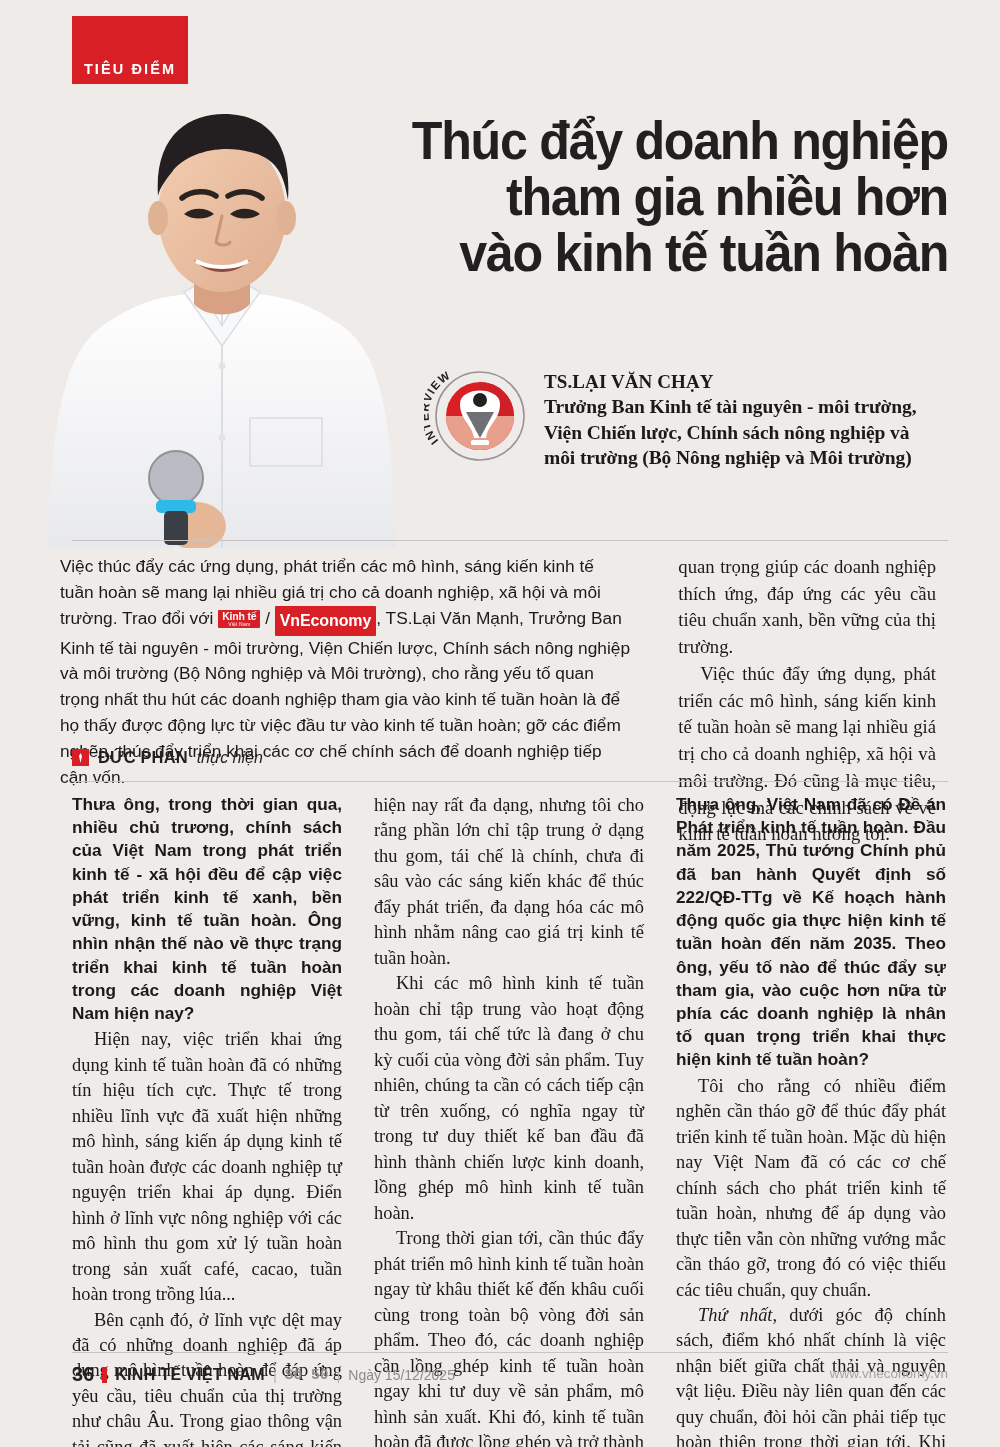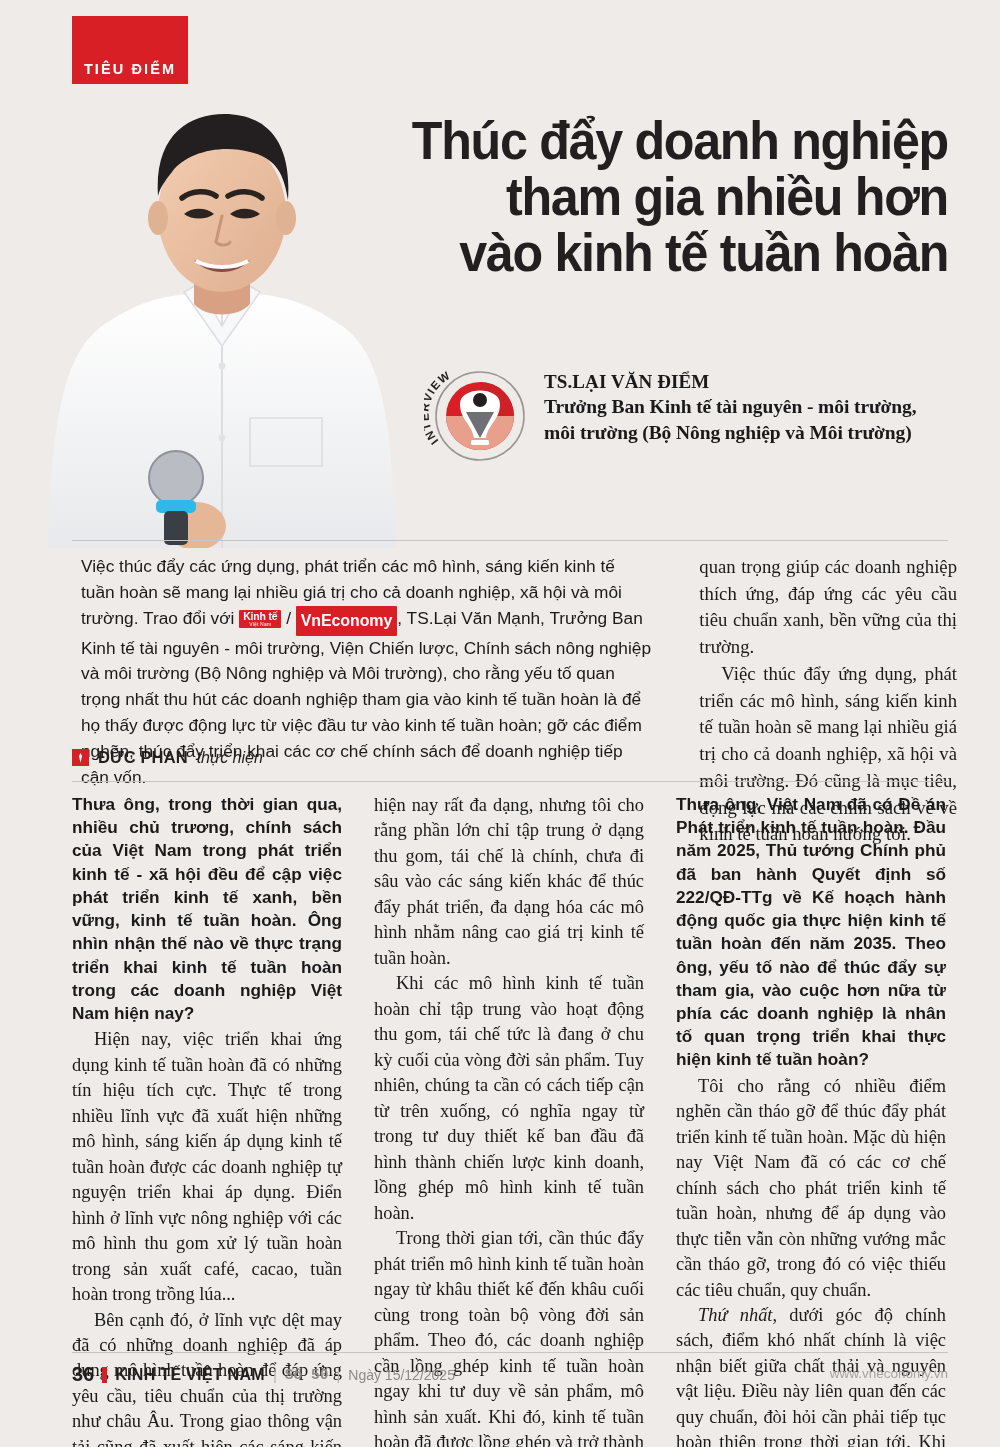--- a/index.html
+++ b/index.html
@@ -62,21 +62,21 @@
     color: #1a1a1a;
   }
   .cred-name { font-weight: bold; font-size: 19px; letter-spacing: .1px; line-height: 1.28; }
   .cred-line { font-weight: bold; font-size: 19.5px; line-height: 1.3; letter-spacing: -.1px; white-space: nowrap;}
 
   
   .rule-top { position: absolute; left: 72px; right: 52px; top: 540px; height: 1px; background: #c9c4c2; }
   .rule-mid { position: absolute; left: 72px; right: 52px; top: 781px; height: 1px; background: #c9c4c2; }
   .rule-foot { position: absolute; left: 72px; right: 52px; top: 1352px; height: 1px; background: #c9c4c2; }
 
-  .lead-grid { position: absolute; left: 81px; top: 554px; width: 876px; display: flex; gap: 48px; justify-content: flex-end; }
+  .lead-grid { position: absolute; left: 60px; top: 554px; width: 876px; display: flex; gap: 48px; justify-content: flex-end; }
   .lead-left { width: 580px; }
   .lead-right { width: 262px; }
   .lead-left p {
     font-family: "Liberation Sans", sans-serif;
     font-size: 17.3px; line-height: 1.495; color: #1a1a1a;
   }
   .lead-right p {
     font-family: "Liberation Serif", serif;
     font-size: 18.7px; line-height: 1.43; color: #1a1a1a; text-align: justify;
   }
@@ -226,22 +226,23 @@
         <path d="M36 42 C36 24 76 24 76 42 C76 58 64 62 62 76 L50 76 C48 62 36 58 36 42 Z" fill="#ffffff"></path>
         <circle cx="56" cy="38" r="7" fill="#231f20"></circle>
         <path d="M42 50 L70 50 L56 76 Z" fill="#6e7075"></path>
         <rect x="47" y="78" width="18" height="5" rx="1.5" fill="#ffffff"></rect>
         <text font-family="Liberation Sans, sans-serif" font-size="11.5" font-weight="bold" fill="#231f20" letter-spacing="1.2">
           <textPath href="#arc" startOffset="2%">INTERVIEW</textPath>
         </text>
       </svg>
     </div>
     <div class="cred">
-      <div class="cred-name">TS.LẠI VĂN ĐIỂM</div>
+      <div class="cred-name">TS.LẠI VĂN CHẠY</div>
       <div class="cred-line">Trưởng Ban Kinh tế tài nguyên - môi trường,</div>
+      <div class="cred-line">Viện Chiến lược, Chính sách nông nghiệp và</div>
       <div class="cred-line">môi trường (Bộ Nông nghiệp và Môi trường)</div>
     </div>
   </div>
 
   <div class="rule-top"></div>
 
   <div class="lead-grid">
     <div class="lead-left">
       <p><span>Việc thúc đẩy các ứng dụng, phát triển các mô hình, sáng kiến kinh tế tuần hoàn sẽ mang lại nhiều giá trị cho cả doanh nghiệp, xã hội và môi trường. Trao đổi với </span><span class="logo-kt"><b>Kinh tế</b><i>Việt Nam</i></span><span> / </span><span class="logo-vne">VnEconomy</span><span>, TS.Lại Văn Mạnh, Trưởng Ban Kinh tế tài nguyên - môi trường, Viện Chiến lược, Chính sách nông nghiệp và môi trường (Bộ Nông nghiệp và Môi trường), cho rằng yếu tố quan trọng nhất thu hút các doanh nghiệp tham gia vào kinh tế tuần hoàn là để họ thấy được động lực từ việc đầu tư vào kinh tế tuần hoàn; gỡ các điểm nghẽn, thúc đẩy triển khai các cơ chế chính sách để doanh nghiệp tiếp cận vốn.</span></p>
     </div>

